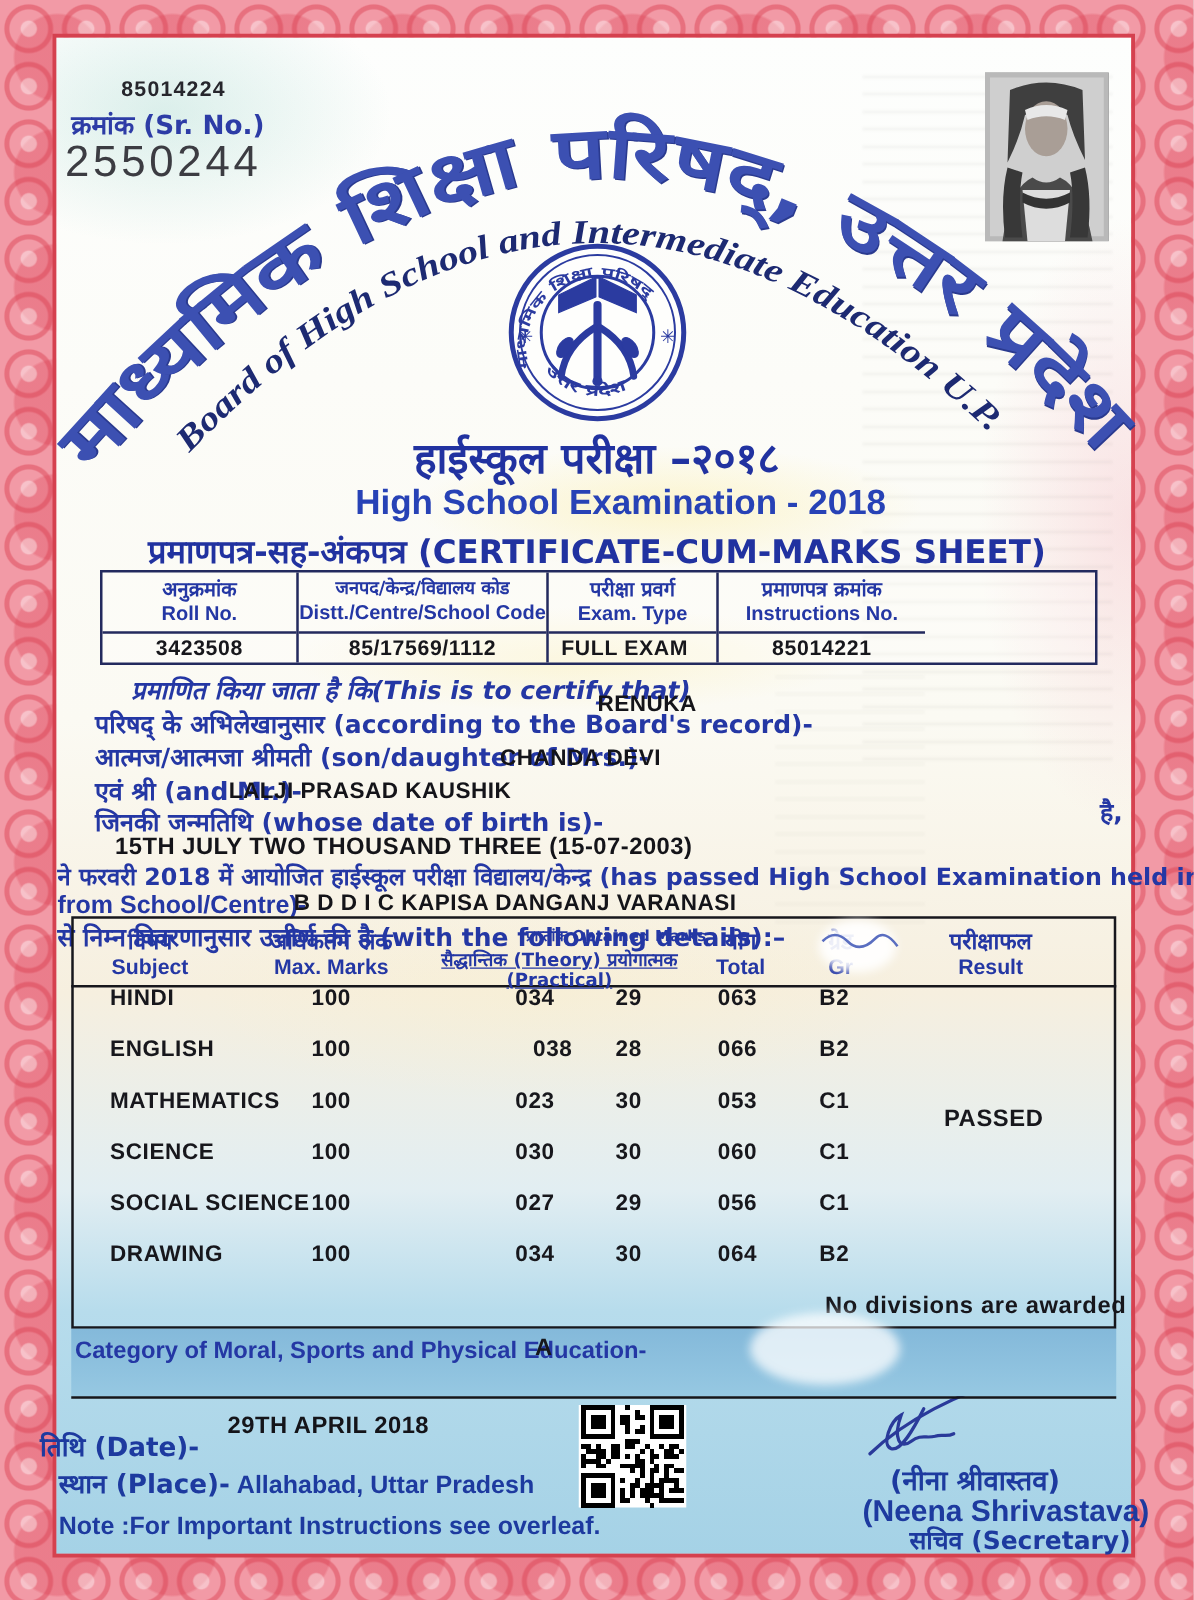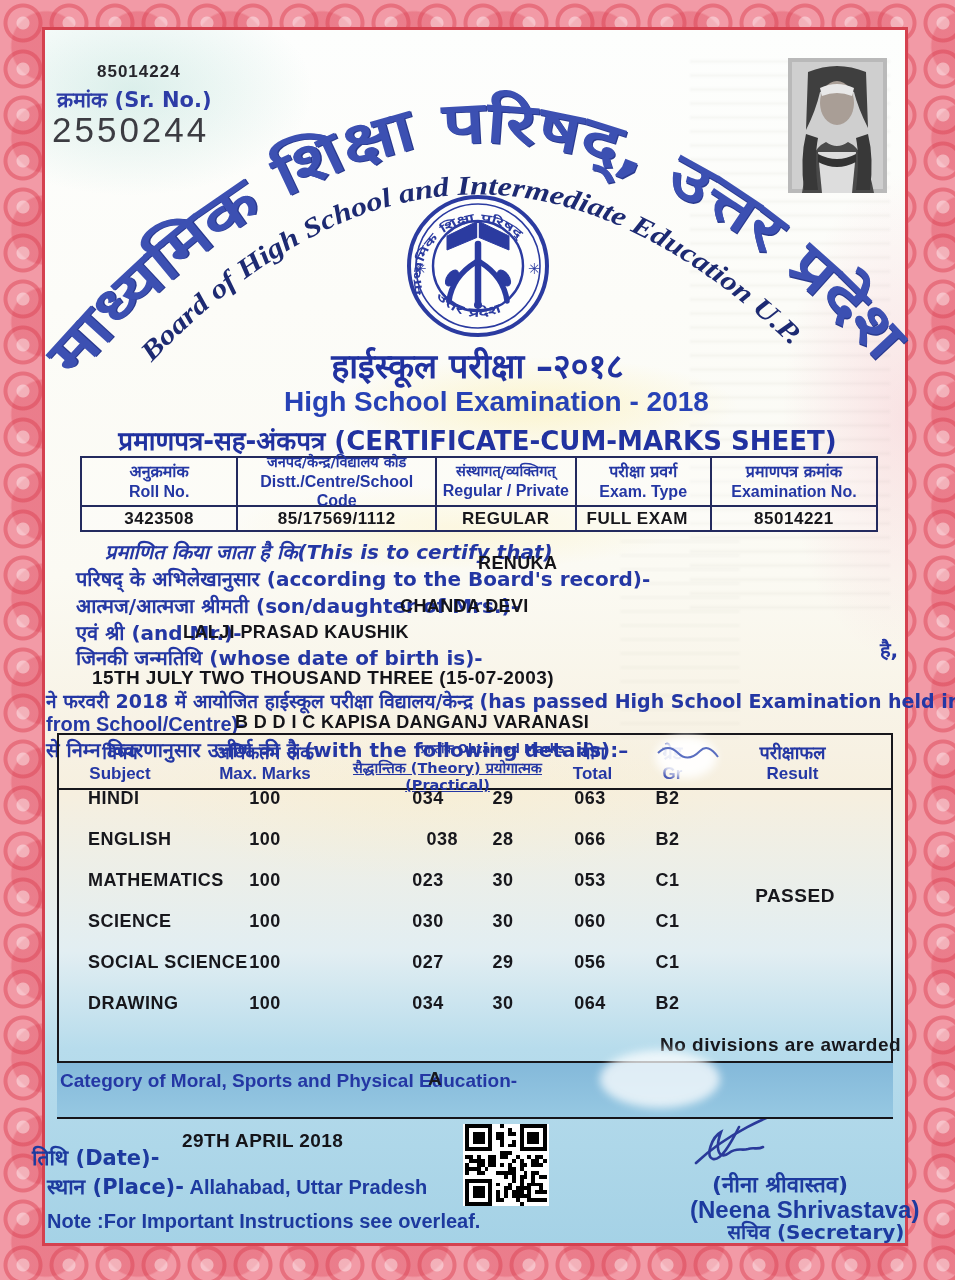--- a/index.html
+++ b/index.html
@@ -149,38 +149,31 @@
         </div>
       <div class="ival en">3423508</div>
     </div>
     <div class="icol" style="width:200px;">
       <div class="ihead">
           <div class="h1 hi" style="font-size:14.5px;">जनपद/केन्द्र/विद्यालय कोड</div>
           <div class="h2 en">Distt./Centre/School Code</div>
         </div>
       <div class="ival en">85/17569/1112</div>
     </div>
-    <div class="icol" style="width:140px;">
-      <div class="ihead">
-          <div class="h1 hi" style="font-size:14.5px;">संस्थागत्/व्यक्तिगत्</div>
-          <div class="h2 en">Regular / Private</div>
-        </div>
-      <div class="ival en">REGULAR</div>
-    </div>
     <div class="icol" style="width:136px;">
       <div class="ihead">
           <div class="h1 hi">परीक्षा प्रवर्ग</div>
           <div class="h2 en">Exam. Type</div>
         </div>
       <div class="ival en" style="justify-content:flex-start;padding-left:10px;">FULL EXAM</div>
     </div>
     <div class="icol" style="width:165px;">
       <div class="ihead">
           <div class="h1 hi">प्रमाणपत्र क्रमांक</div>
-          <div class="h2 en">Examination No.</div>
+          <div class="h2 en">Instructions No.</div>
         </div>
       <div class="ival en">85014221</div>
     </div>
   </div>
 
   <div class="abs cl hi" style="left:105px;top:538px;font-style:italic;">प्रमाणित किया जाता है कि(This is to certify that)</div>
   <div class="abs cv en" style="left:478px;top:553px;">RENUKA</div>
   <div class="abs cl hi" style="left:76px;top:565px;">परिषद् के अभिलेखानुसार (according to the Board's record)-</div>
   <div class="abs cl hi" style="left:76px;top:592px;">आत्मज/आत्मजा श्रीमती (son/daughter of Mrs.)-</div>
   <div class="abs cv en" style="left:400px;top:596px;">CHANDA DEVI</div>

